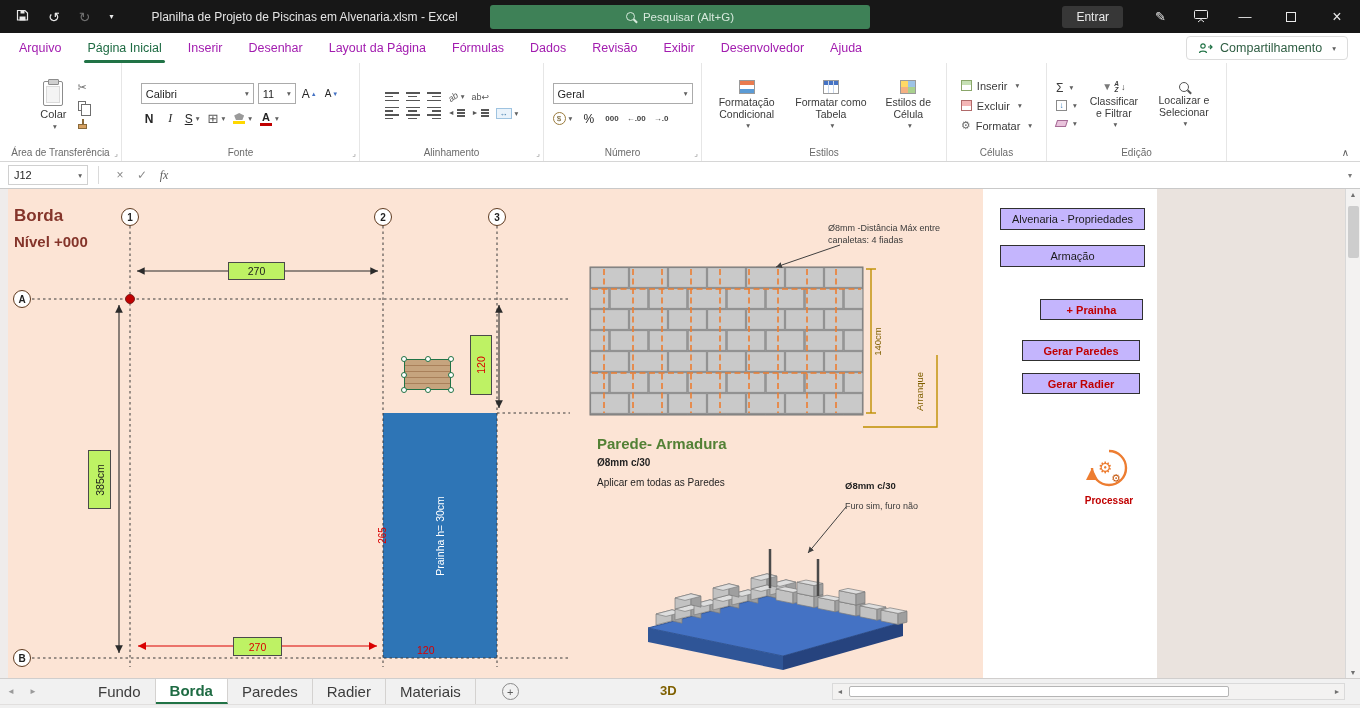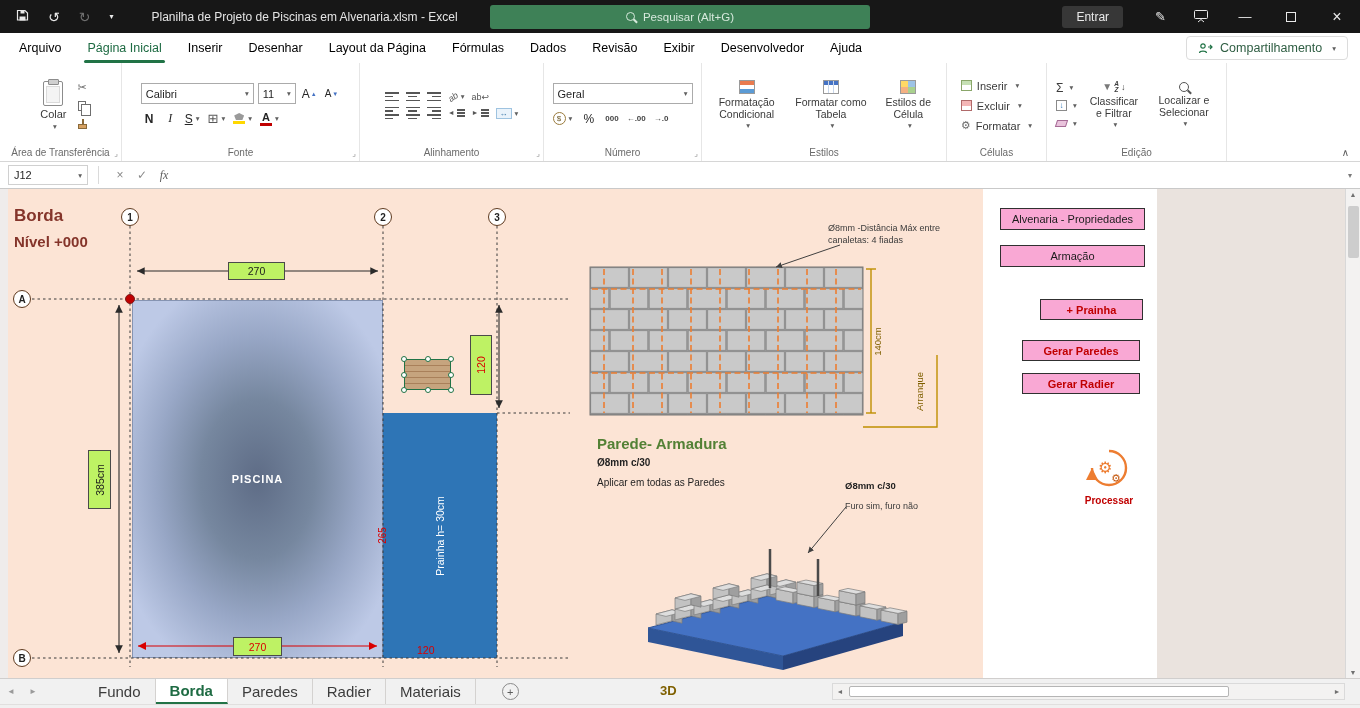--- a/index.html
+++ b/index.html
@@ -14,21 +14,21 @@
   .mag{width:9px;height:9px;border:1.6px solid #d6e9dc;border-radius:50%;position:relative;display:inline-block}
   .mag::after{content:"";position:absolute;width:5px;height:1.6px;background:#d6e9dc;transform:rotate(45deg);right:-4px;bottom:-2px}
   .searchpill span.txt{font-size:11.5px;color:#d6e9dc}
   .tb-right{margin-left:auto;display:flex;align-items:center;height:100%}
   .signin{font-size:12px;background:rgba(255,255,255,.14);padding:4px 14px;border-radius:3px;margin-right:18px;cursor:pointer}
   .tbico{margin:0 14px;cursor:pointer;display:flex;align-items:center}
   .winbtn{width:46px;height:100%;display:flex;align-items:center;justify-content:center;font-size:13px;cursor:pointer}
   .maxbox{width:10px;height:10px;border:1.1px solid #e9e9e9;display:inline-block}
   
   .menurow{height:30px;background:#fff;display:flex;align-items:center;padding-left:6px}
-  .mtab{padding:0 13px;font-size:12.5px;color:#000000;height:100%;display:flex;align-items:center;position:relative;cursor:pointer;white-space:nowrap}
+  .mtab{padding:0 13px;font-size:12.5px;color:#a21caf;height:100%;display:flex;align-items:center;position:relative;cursor:pointer;white-space:nowrap}
   .mtab.active{color:#1e6b43}
   .mtab.active::after{content:"";position:absolute;left:10px;right:10px;bottom:0;height:3px;background:#217346;border-radius:2px}
   .sharebtn{margin-left:auto;margin-right:12px;display:flex;align-items:center;gap:7px;border:1px solid #dcdcdc;border-radius:4px;padding:4px 11px;font-size:12.5px;color:#2f5e43;cursor:pointer;white-space:nowrap}
   
   .ribbonwrap{height:99px;display:flex;background:#fff;border-bottom:1px solid #d6d6d6;position:relative}
   .rg{display:flex;flex-direction:column;border-right:1px solid #e6e6e6}
   .rgc{flex:1;display:flex;align-items:center;justify-content:center;padding:4px 5px 0}
   .rgl{height:17px;font-size:10px;color:#6a6a6a;display:flex;align-items:center;justify-content:center;position:relative;white-space:nowrap}
   .launch{position:absolute;right:3px;bottom:3px;font-size:8px;color:#8a8a8a;cursor:pointer}
   .collapse{position:absolute;right:11px;bottom:3px;font-size:10px;color:#5a5a5a;cursor:pointer}
@@ -109,21 +109,21 @@
   .red{color:#d90000}
   .dtitle{font-size:17px;font-weight:bold;color:#84342a;z-index:4}
   .dsub{font-size:15px;font-weight:bold;color:#84342a;z-index:4}
   .note{font-size:9px;color:#3b3b3b;z-index:4;white-space:nowrap}
   .tan{color:#7f6000;font-size:9.5px;z-index:4}
   .grn-t{color:#538135;font-weight:bold;font-size:15px;z-index:4}
   .bnote{font-size:10px;font-weight:bold;color:#1f1f1f;z-index:4}
   .nnote{font-size:10px;color:#1f1f1f;z-index:4}
   .selimg{left:404px;top:170px;width:47px;height:31px;border:1.6px solid #217346;background:repeating-linear-gradient(180deg,#c6a47e 0 5px,#a9805a 5px 6px);z-index:4;cursor:move}
   .hdl{position:absolute;width:6px;height:6px;background:#fff;border:1px solid #217346;border-radius:50%}
-  .pbtn{background:#f9a8d4;border:1.5px solid #303030;display:flex;align-items:center;justify-content:center;font-size:11px;color:#1c1c1c;z-index:4;cursor:pointer}
+  .pbtn{background:#c4b5fd;border:1.5px solid #303030;display:flex;align-items:center;justify-content:center;font-size:11px;color:#1c1c1c;z-index:4;cursor:pointer}
   .pbtn.red{color:#c00000;font-weight:bold}
   .proclbl{color:#c00000;font-weight:bold;font-size:10px;text-align:center;z-index:4;cursor:pointer}
   .vscroll{left:1345px;top:0;width:15px;height:489px;background:#f3f2f1;border-left:1px solid #d8d8d8;z-index:6;display:flex;flex-direction:column;align-items:center;justify-content:space-between;padding:2px 0;cursor:pointer}
   .varr{font-size:7px;color:#707070}
   .vthumb{position:absolute;left:2px;top:17px;width:11px;height:52px;background:#cdcdcd;border-radius:2px}
   
   .tabbar{height:26px;background:#f1f1f1;border-top:1px solid #d0cecd;display:flex;align-items:stretch;position:relative}
   .tnav{width:22px;display:flex;align-items:center;justify-content:center;font-size:8px;color:#9a9a9a;cursor:pointer}
   .stabs{display:flex;margin-left:40px}
   .stab{padding:0 14px;display:flex;align-items:center;font-size:15px;color:#3c3c3c;border-right:1px solid #d4d2d0;cursor:pointer;white-space:nowrap}
@@ -466,23 +466,20 @@
   <span class="fbtn fx">fx</span>
   <div class="finput"></div>
   <span class="fexp">▾</span>
 </div>
 
 <div class="worksheet">
   <div class="abs sheetbg"></div>
   <div class="abs panelwhite"></div>
   <div class="abs panelgray"></div>
 
-  <div class="abs pool">
-      <span>PISCINA</span>
-    </div>
   <div class="abs prainha">
       <span class="rot">Prainha h= 30cm</span>
     </div>
 
   <svg class="abs dwsvg" width="983" height="489" viewBox="0 0 983 489">
     <defs>
       <pattern id="bricks" x="590" y="78" width="39" height="42" patternUnits="userSpaceOnUse">
         <rect x="0" y="0" width="39" height="42" fill="#9e9e9e"></rect>
         <rect x="0.7" y="0.7" width="37.6" height="19.6" fill="#c9c9c9" stroke="#878787" stroke-width="0.8"></rect>
         <rect x="-18.8" y="21.7" width="37.6" height="19.6" fill="#c9c9c9" stroke="#878787" stroke-width="0.8"></rect>

